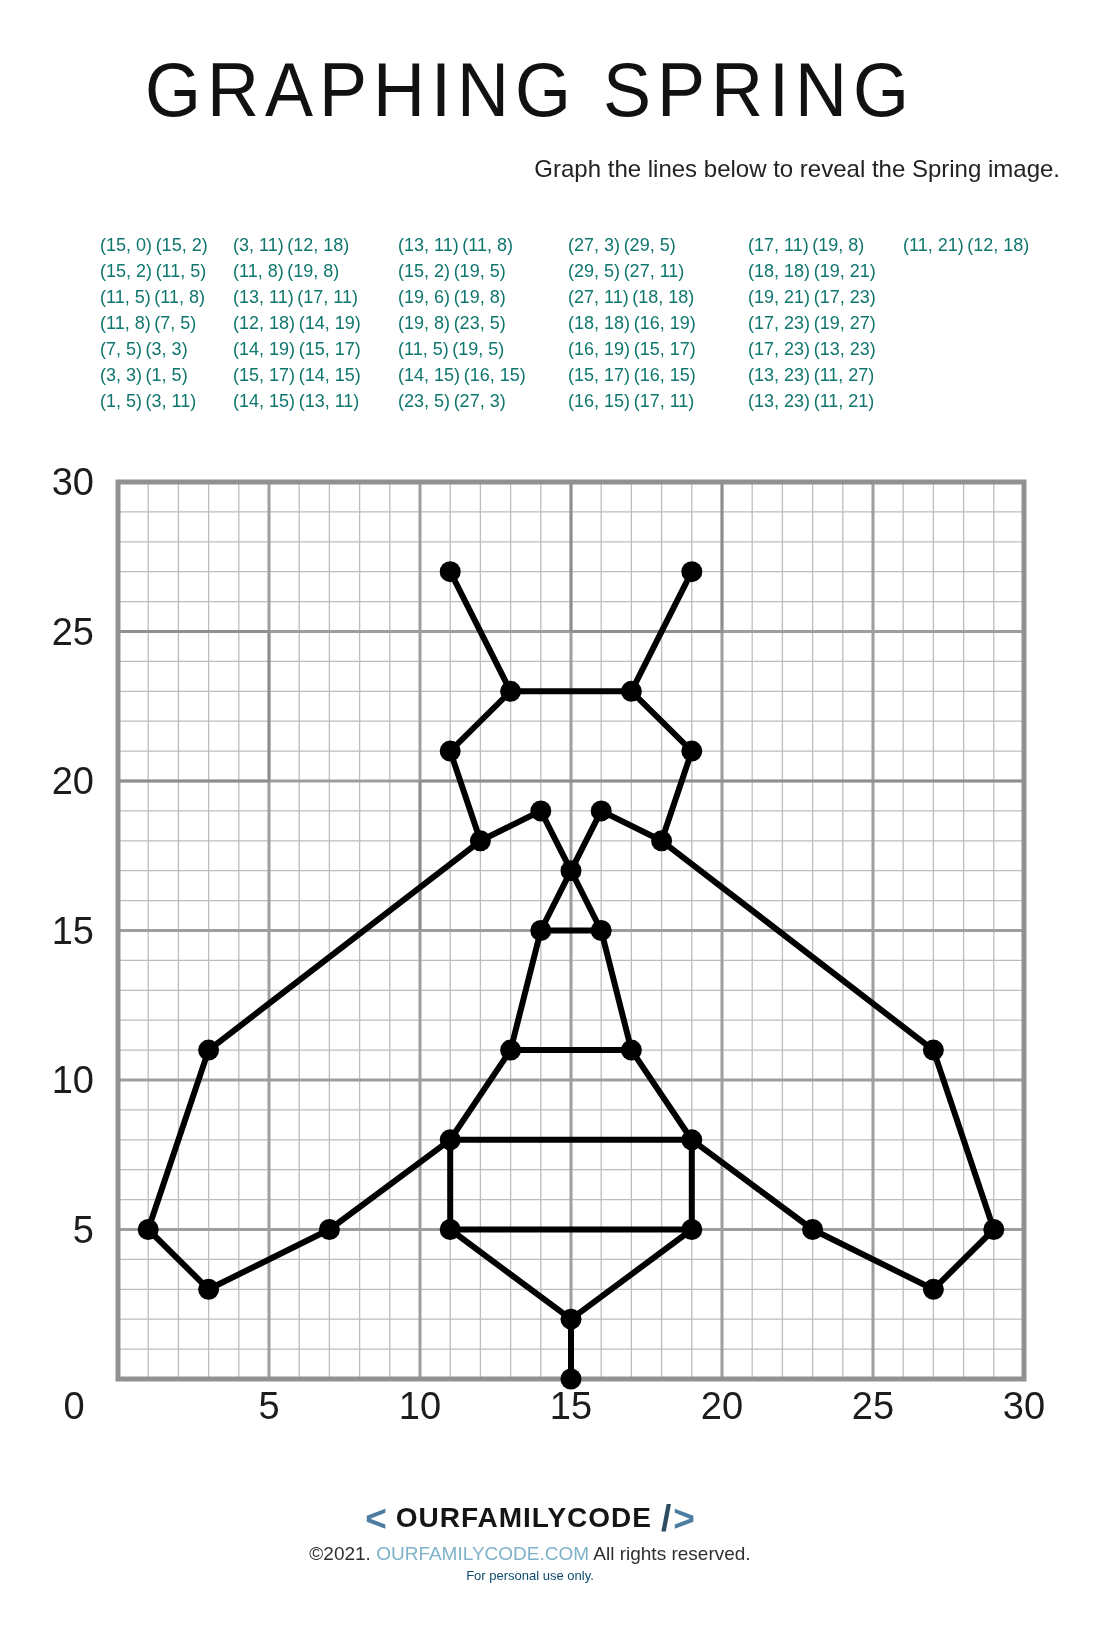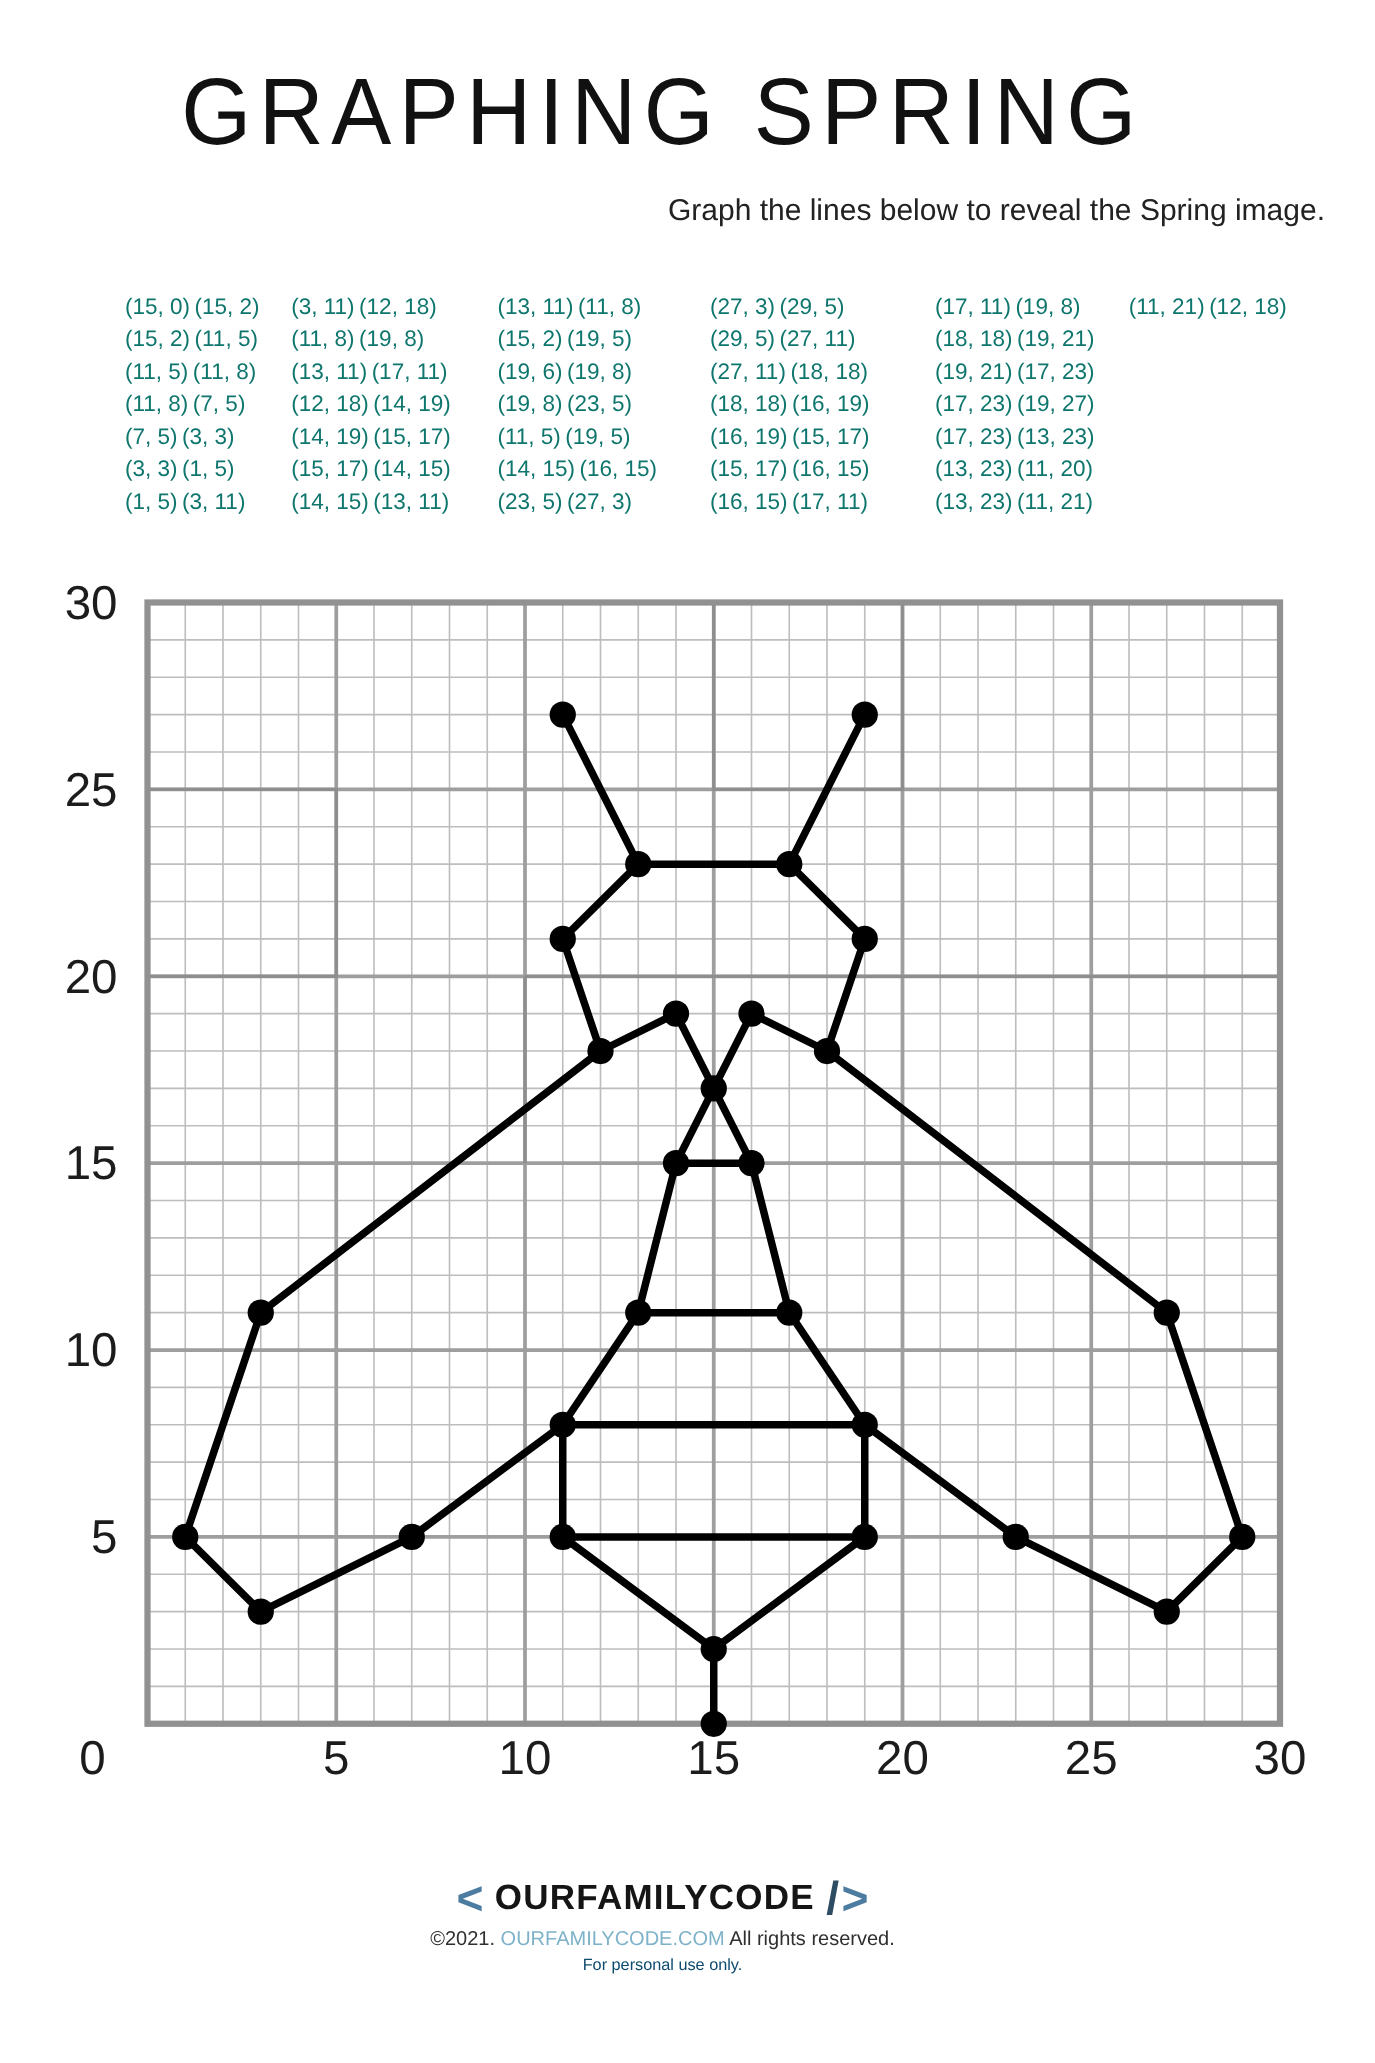--- a/index.html
+++ b/index.html
@@ -15,21 +15,21 @@
   .coord-row{font-size:18px;line-height:26px;color:#0f766e;white-space:nowrap;}
   .col-0{left:100px}.col-1{left:233px}.col-2{left:398px}
   .col-3{left:568px}.col-4{left:748px}.col-5{left:903px}
   #graph{position:absolute;top:425px;left:0;}
   .footer{position:absolute;top:1497px;left:0;width:100%;text-align:center;}
   .logo{display:flex;justify-content:center;align-items:center;gap:9px;height:42px;}
   .logo .lb{font-size:37px;font-weight:700;color:#4c7ca0;line-height:1;}
   .logo .slash{font-size:37px;font-weight:700;color:#2e4d63;line-height:1;margin-right:-7px;}
   .logo .rb{font-size:37px;font-weight:700;color:#4c7ca0;line-height:1;}
   .logo .brand{font-size:28px;font-weight:700;letter-spacing:1px;color:#151515;line-height:1;text-align:right;}
-  .copyright{margin:4px 0 0 0;font-size:16px;color:#2f2f2f;}
+  .copyright{margin:4px 0 0 0;font-size:19px;color:#2f2f2f;}
   .copyright a{color:#7db2c9;text-decoration:none;}
   .personal{margin:3px 0 0 0;font-size:13px;color:#0c4a6e;}
   text{font-family:"Liberation Sans",sans-serif;}
 </style>
 </head>
 <body>
 
 <div class="page">
 
   <h1 class="title">GRAPHING SPRING</h1>
@@ -71,21 +71,21 @@
         <div class="coord-row">(16, 19) (15, 17)</div>
         <div class="coord-row">(15, 17) (16, 15)</div>
         <div class="coord-row">(16, 15) (17, 11)</div>
       </div>
     <div class="coord-col col-4">
         <div class="coord-row">(17, 11) (19, 8)</div>
         <div class="coord-row">(18, 18) (19, 21)</div>
         <div class="coord-row">(19, 21) (17, 23)</div>
         <div class="coord-row">(17, 23) (19, 27)</div>
         <div class="coord-row">(17, 23) (13, 23)</div>
-        <div class="coord-row">(13, 23) (11, 20)</div>
+        <div class="coord-row">(13, 23) (11, 27)</div>
         <div class="coord-row">(13, 23) (11, 21)</div>
       </div>
     <div class="coord-col col-5">
         <div class="coord-row">(11, 21) (12, 18)</div>
       </div>
   </div>
 
   <svg id="graph" width="1100" height="1015">
       <line x1="148.2" y1="954" x2="148.2" y2="57" stroke="#bdbdbd" stroke-width="1.3"></line>
       <line x1="178.4" y1="954" x2="178.4" y2="57" stroke="#bdbdbd" stroke-width="1.3"></line>

